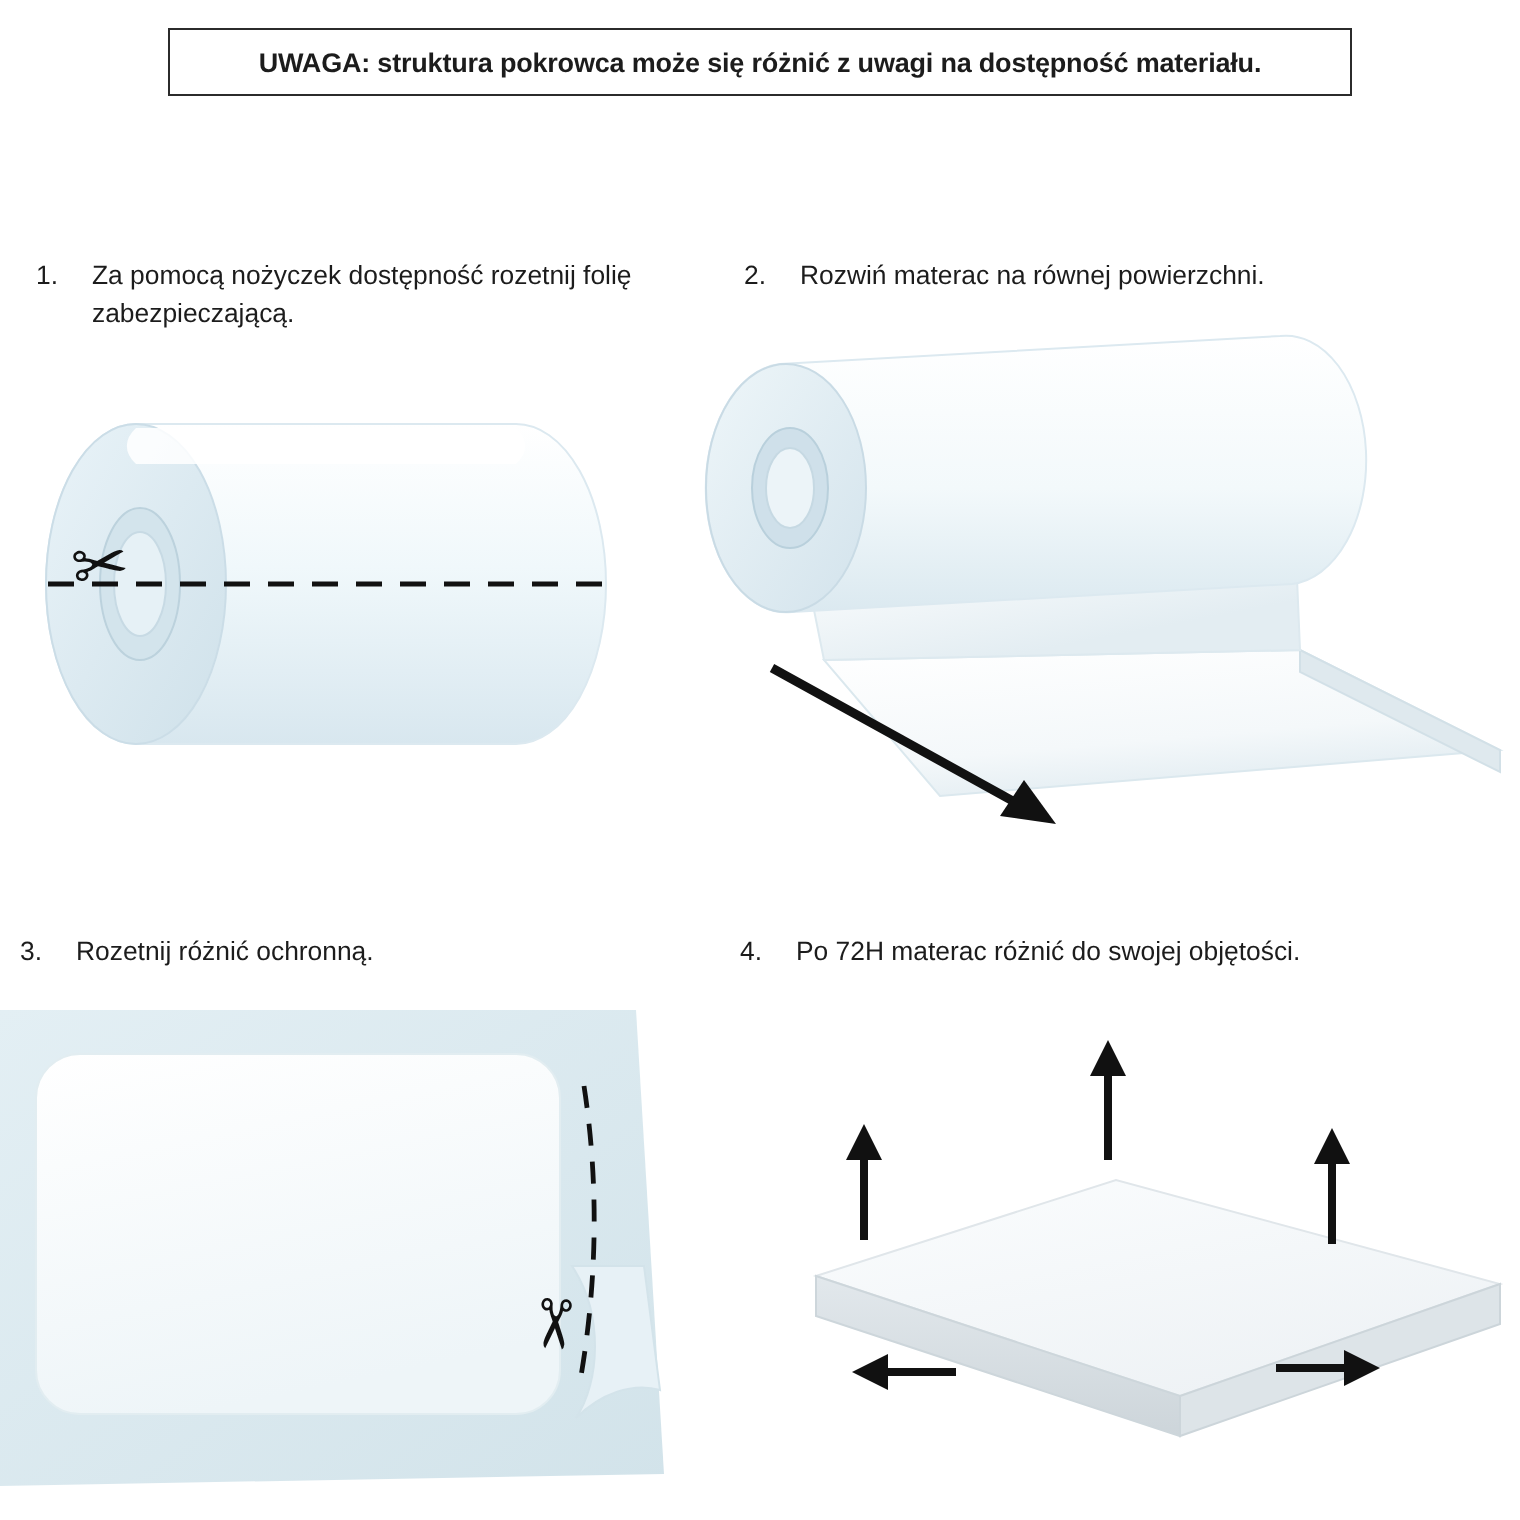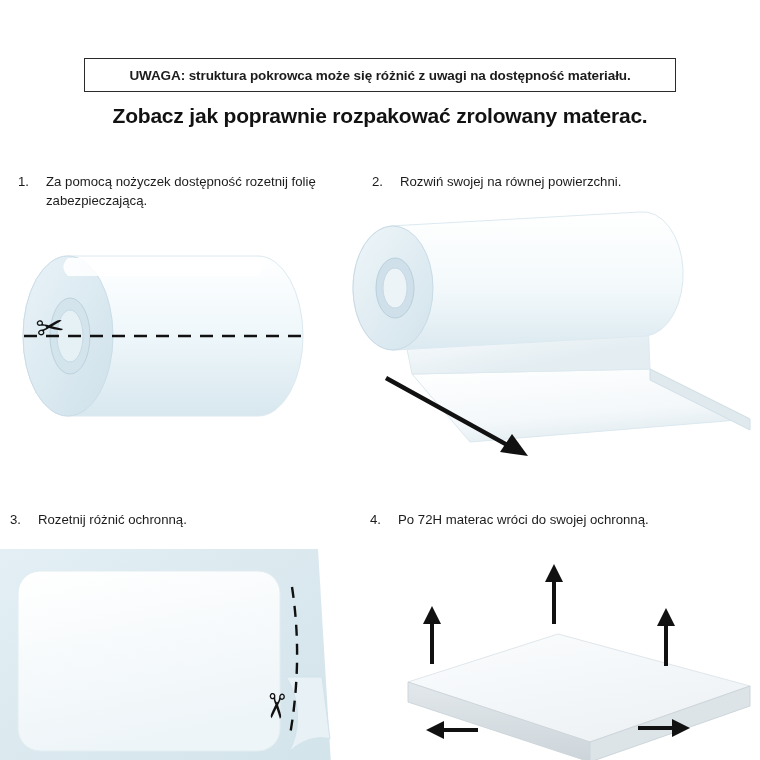--- a/index.html
+++ b/index.html
@@ -12,21 +12,20 @@
     background: #ffffff;
     font-family: "Liberation Sans", sans-serif;
     color: #1c1c1c;
     overflow: hidden;
     position: relative;
   }
   .page {
     position: relative;
     width: 760px;
     height: 652px;
-    margin-top: 44px;
   }
 
   
   .notice {
     position: absolute;
     left: 84px;
     top: 14px;
     width: 592px;
     height: 34px;
     border: 1px solid #2b2b2b;
@@ -102,21 +101,20 @@
 </style>
 </head>
 <body>
 
 <div class="page">
 
   <div class="notice">
     <span class="notice-text">UWAGA: struktura pokrowca może się różnić z uwagi na dostępność materiału.</span>
   </div>
 
-  <div class="heading">Zobacz jak poprawnie rozpakować zrolowany materac.</div>
 
   <div class="step-text" id="step1-text">
     <span class="num">1.</span>
     <span class="body">Za pomocą nożyczek dostępność rozetnij folię zabezpieczającą.</span>
   </div>
 
   <div class="fig" id="fig1">
     <svg width="330" height="230" viewBox="0 0 330 230">
       <defs>
         <linearGradient id="rollBody" x1="0" y1="0" x2="0" y2="1">
@@ -139,21 +137,21 @@
 
       <path d="M60,34 L250,34 A43,20 0 0 1 250,52 L60,52 A43,20 0 0 1 60,34 Z" fill="#ffffff" opacity="0.85"></path>
 
       <line x1="16" y1="112" x2="300" y2="112" stroke="#111111" stroke-width="2.4" stroke-dasharray="13 9"></line>
     </svg>
     <span class="scissors" style="left: 28px; top: 86px; transform: rotate(-8deg);">✂</span>
   </div>
 
   <div class="step-text" id="step2-text">
     <span class="num">2.</span>
-    <span class="body">Rozwiń swojej na równej powierzchni.</span>
+    <span class="body">Rozwiń materac na równej powierzchni.</span>
   </div>
 
   <div class="fig" id="fig2">
     <svg width="405" height="280" viewBox="0 0 405 280">
       <defs>
         <linearGradient id="rollBody2" x1="0" y1="0" x2="0" y2="1">
           <stop offset="0%" stop-color="#ffffff"></stop>
           <stop offset="55%" stop-color="#f3f9fb"></stop>
           <stop offset="100%" stop-color="#dbe9f0"></stop>
         </linearGradient>
@@ -209,21 +207,21 @@
 
       <path d="M286,128 C302,152 300,186 288,204 C300,192 316,186 330,190 L322,128 Z" fill="#e7f1f6" stroke="#d3e3ea" stroke-width="1"></path>
 
       <path d="M292,38 C300,90 298,140 290,186" stroke="#111111" stroke-width="2.4" fill="none" stroke-dasharray="11 8"></path>
     </svg>
     <span class="scissors" style="left: 262px; top: 140px; transform: rotate(94deg);">✂</span>
   </div>
 
   <div class="step-text" id="step4-text">
     <span class="num">4.</span>
-    <span class="body">Po 72H materac wróci do swojej ochronną.</span>
+    <span class="body">Po 72H materac różnić do swojej objętości.</span>
   </div>
 
   <div class="fig" id="fig4">
     <svg width="410" height="230" viewBox="0 0 410 230">
       <defs>
         <linearGradient id="topFace" x1="0" y1="0" x2="0.6" y2="1">
           <stop offset="0%" stop-color="#fbfdfe"></stop>
           <stop offset="100%" stop-color="#eef2f5"></stop>
         </linearGradient>
         <linearGradient id="frontFace" x1="0" y1="0" x2="0" y2="1">

